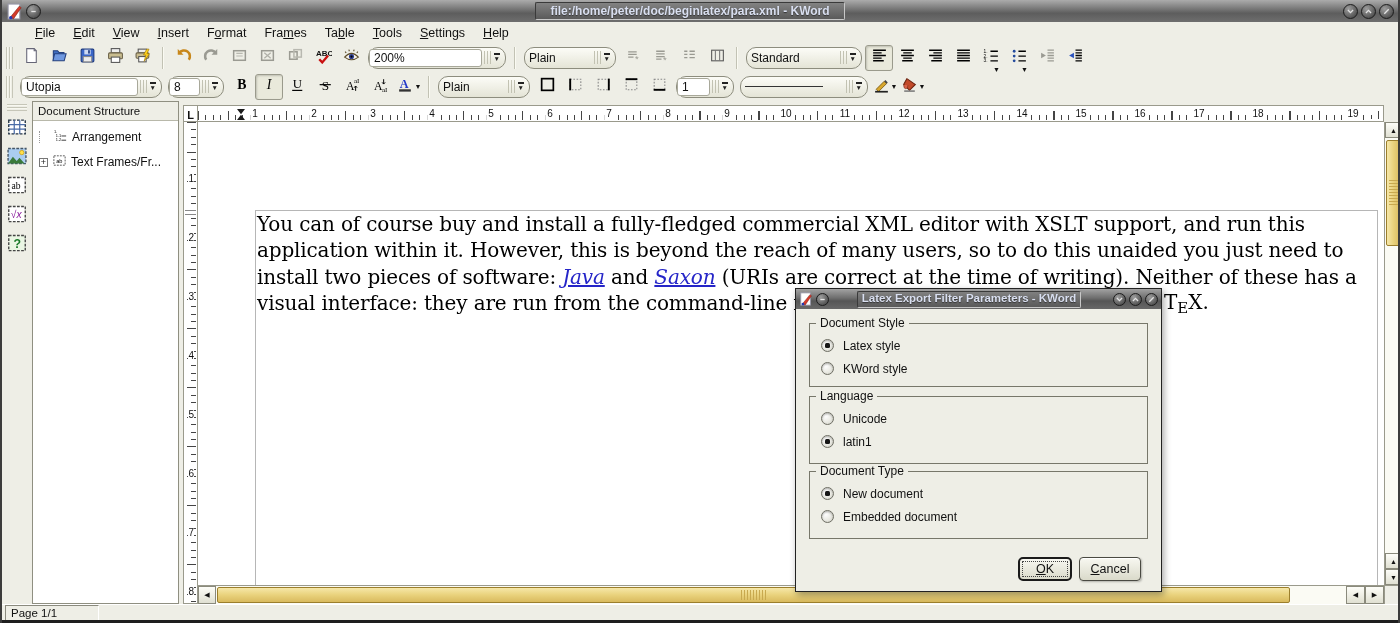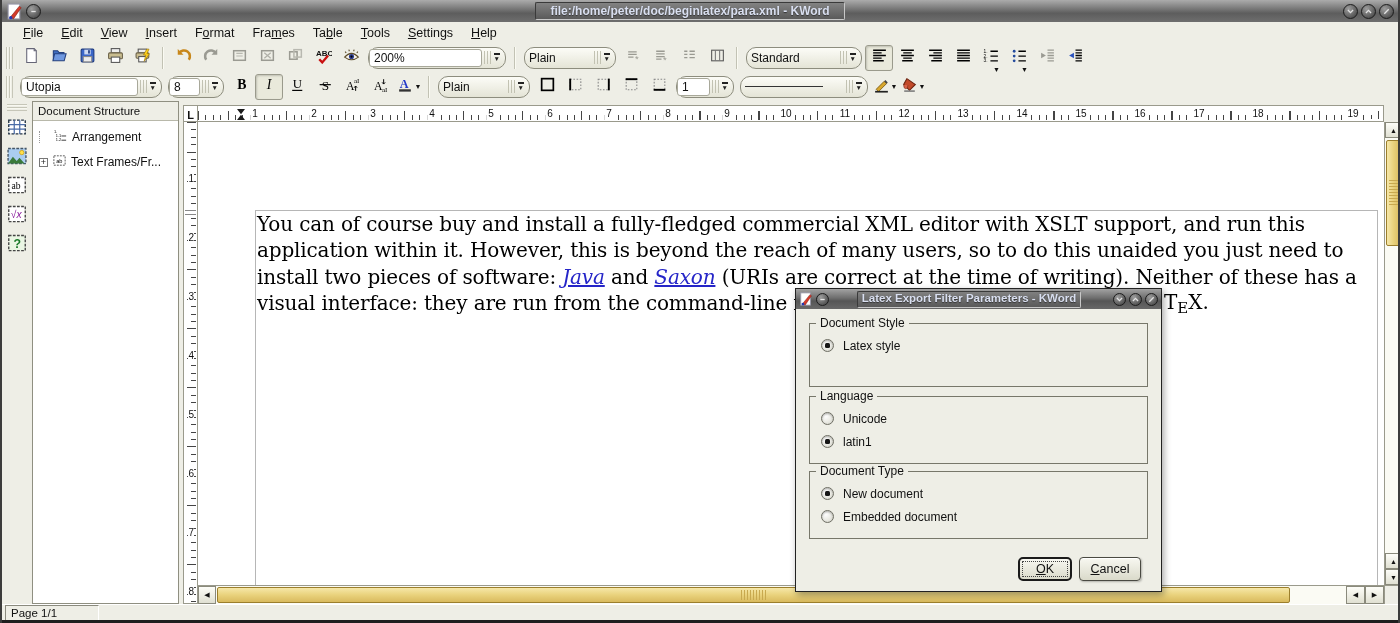--- a/index.html
+++ b/index.html
@@ -15,21 +15,21 @@
      background:radial-gradient(circle at 35% 30%,#9e9e9e,#3a3a3a);
      border:1px solid #1c1c1c;display:flex;align-items:center;justify-content:center;box-sizing:border-box;}
   .rbtn svg{display:block}
   .titleplate{height:16px;margin:0 auto;padding:0 14px;display:flex;align-items:center;
      background:linear-gradient(#828282,#5a5a5a);border:1px solid;border-color:#3a3a3a #c8c8c8 #c8c8c8 #3a3a3a;
      border-radius:2px;}
   .titleplate span{font-size:12px;font-weight:bold;color:#d9dff0;text-shadow:0 1px 1px #333;white-space:nowrap;}
   .winbtns{display:flex;gap:3px;margin-left:4px;}
   
   .menubar{position:absolute;left:0;top:22px;right:0;height:21px;display:flex;align-items:center;
-     padding-left:12px;background:#eeeee6;border-bottom:1px solid #dcdcce;}
+     padding-left:24px;background:#eeeee6;border-bottom:1px solid #dcdcce;}
   .menuitem{font-size:12.5px;color:#111;padding:2px 9px;cursor:default;}
   
   .toolbar{position:absolute;left:0;right:0;height:29px;display:flex;align-items:center;
      padding-left:2px;background:#eeeee6;border-bottom:1px solid #d2d2c4;}
   .t-handle{width:7px;height:22px;margin:0 4px 0 2px;flex:0 0 auto;
      background:repeating-linear-gradient(to right,#c6c6b8 0 1px,#f8f8f0 1px 2px,rgba(0,0,0,0) 2px 3px);}
   .t-sep{width:1px;height:22px;margin:0 5px;background:#c2c2b4;border-right:1px solid #fafaf2;flex:0 0 auto;}
   .tbtn{width:26px;height:24px;display:flex;align-items:center;justify-content:center;position:relative;
      border:1px solid rgba(0,0,0,0);border-radius:3px;flex:0 0 auto;}
   .tbtn.pressed{background:#e9e9db;border-color:#9a9a8c;box-shadow:inset 1px 1px 2px rgba(0,0,0,.18);}
@@ -668,20 +668,24 @@
           </span>
       </div>
     </div>
     <div class="dlg-body" id="dlgbody">
         <div class="grp" style="top: 14px; height: 64px;">
           <span class="grp-title">Document Style</span>
           <div class="opt" style="margin-top: 11px;">
             <span class="radio checked"></span>
             <span class="optlabel">Latex style</span>
           </div>
+          <div class="opt" style="margin-top: 2px;">
+            <span class="radio"></span>
+            <span class="optlabel">KWord style</span>
+          </div>
         </div>
         <div class="grp" style="top: 87px; height: 68px;">
           <span class="grp-title">Language</span>
           <div class="opt" style="margin-top: 11px;">
             <span class="radio"></span>
             <span class="optlabel">Unicode</span>
           </div>
           <div class="opt" style="margin-top: 2px;">
             <span class="radio checked"></span>
             <span class="optlabel">latin1</span>

